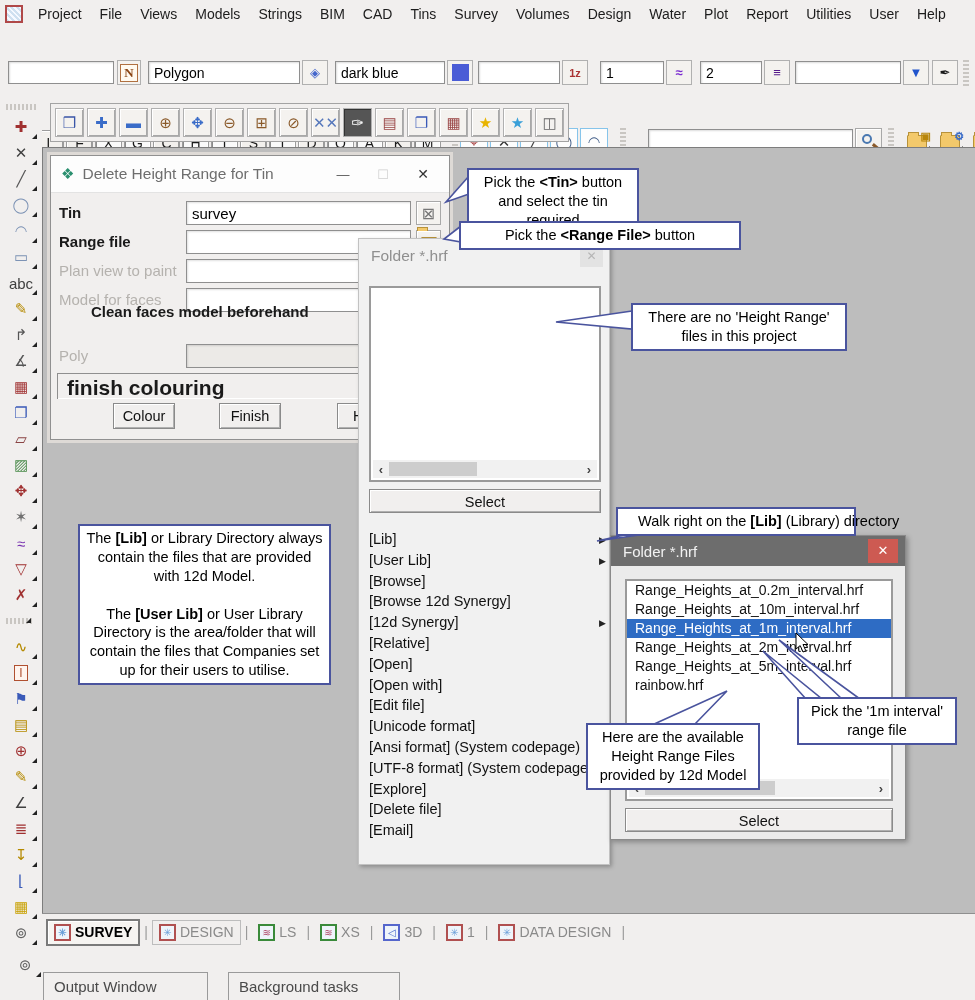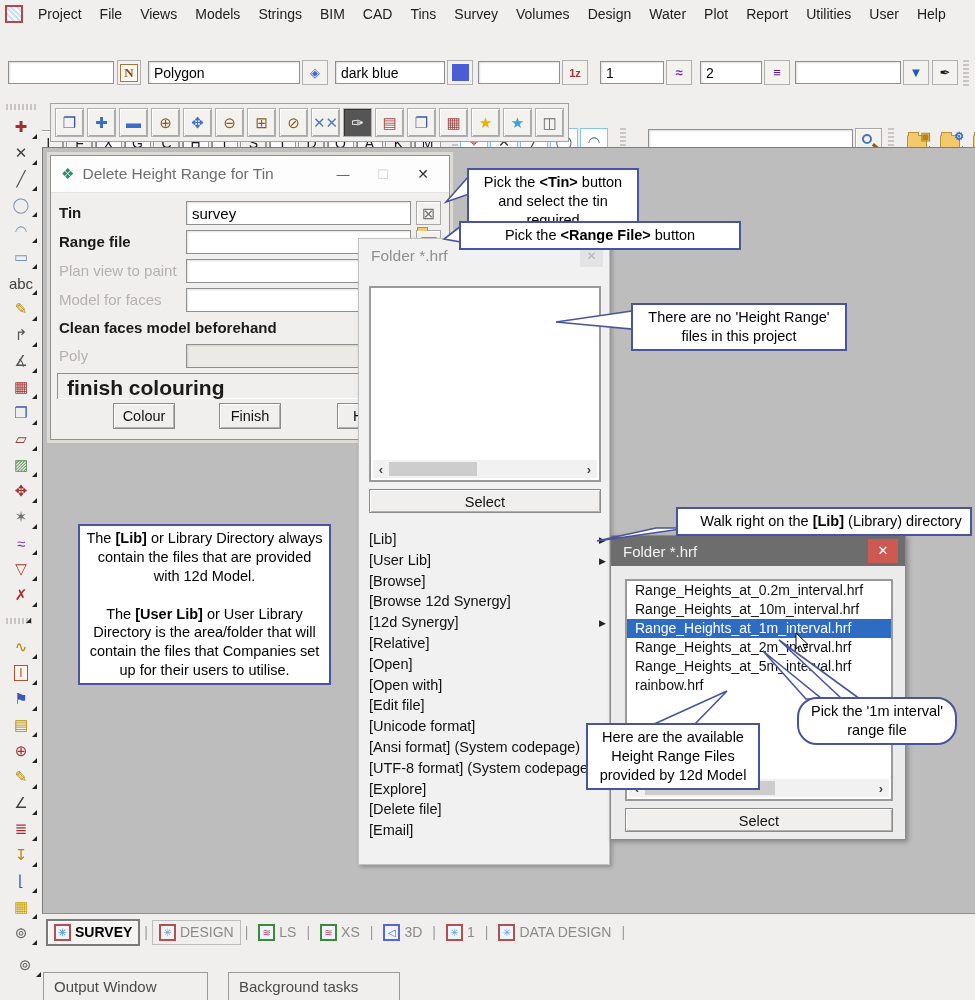--- a/index.html
+++ b/index.html
@@ -401,21 +401,21 @@
       </span>
   </div>
   <div class="td-row" style="top:103px;">
     <span class="td-label dis">Plan view to paint</span>
     <input class="td-input" value="" style="">
   </div>
   <div class="td-row" style="top:132px;">
     <span class="td-label dis">Model for faces</span>
     <input class="td-input" value="" style="">
   </div>
-  <div class="td-row" style="top:160px;">
+  <div class="td-row" style="top:144px;margin-left:32px;">
     <span class="td-label">Clean faces model beforehand</span>
   </div>
   <div class="td-row" style="top:188px;">
     <span class="td-label dis">Poly</span>
     <input class="td-input dis" value="" style="">
   </div>
   <div class="status-box">finish colouring</div>
   <button class="btn td-btn" style="left:62px;width:62px;">Colour</button>
   <button class="btn td-btn" style="left:168px;width:62px;">Finish</button>
   <button class="btn td-btn" style="left:286px;width:62px;">Help</button>
@@ -548,24 +548,24 @@
   <polygon points="652,725 727,691 694,725" fill="#fff" stroke="#4a549e" stroke-width="1.6"></polygon>
 </svg>
 
 <div class="callout" style="left:467px;top:168px;width:172px;">
   <span>Pick the </span><b>&lt;Tin&gt;</b><span> button and select the tin required</span>
 </div>
 <div class="callout" style="left:459px;top:221px;width:282px;white-space:nowrap;">
   <span>Pick the </span><b>&lt;Range File&gt;</b><span> button</span>
 </div>
 <div class="callout" style="left:631px;top:303px;width:216px;">There are no 'Height Range' files in this project</div>
-<div class="callout" style="left:676px;top:507px;width:296px;white-space:nowrap;padding-left:20px;">
+<div class="callout" style="left:616px;top:507px;width:240px;white-space:nowrap;padding-left:20px;">
   <span>Walk right on the </span><b>[Lib]</b><span> (Library) directory</span>
 </div>
-<div class="callout" style="left:797px;top:697px;width:160px;border-radius:20px;">Pick the '1m interval' range file</div>
+<div class="callout" style="left:797px;top:697px;width:160px;">Pick the '1m interval' range file</div>
 <div class="callout" style="left:586px;top:723px;width:174px;">Here are the available Height Range Files provided by 12d Model</div>
 <div class="callout info" style="left:78px;top:524px;width:253px;">
   <p><span>The </span><b>[Lib]</b><span> or Library Directory always contain the files that are provided with 12d Model.</span></p>
   <p><span>The </span><b>[User Lib]</b><span> or User Library Directory is the area/folder that will contain the files that Companies set up for their users to utilise.</span></p>
 </div>
 
 <svg id="cursor" width="16" height="22">
   <path d="M1 1 L1 17 L5.2 13.6 L8 20 L10.8 18.7 L8 12.5 L13 12.5 Z" fill="#fff" stroke="#000" stroke-width="1"></path>
 </svg>
 

